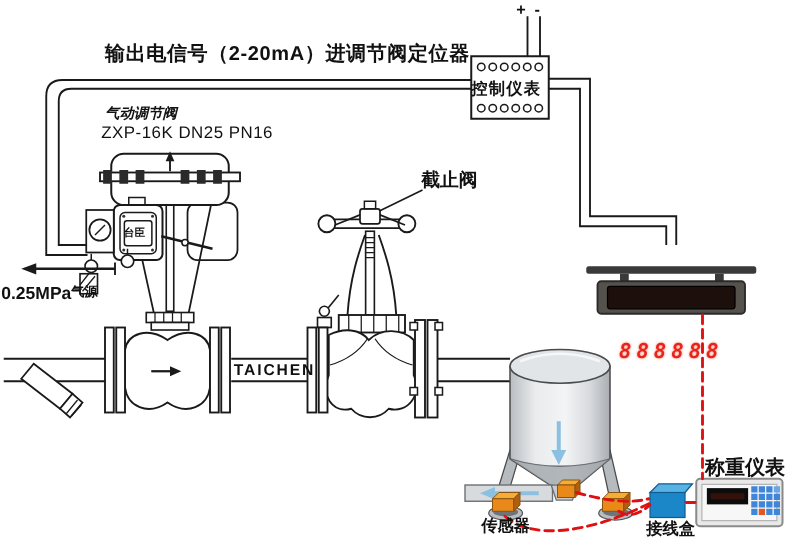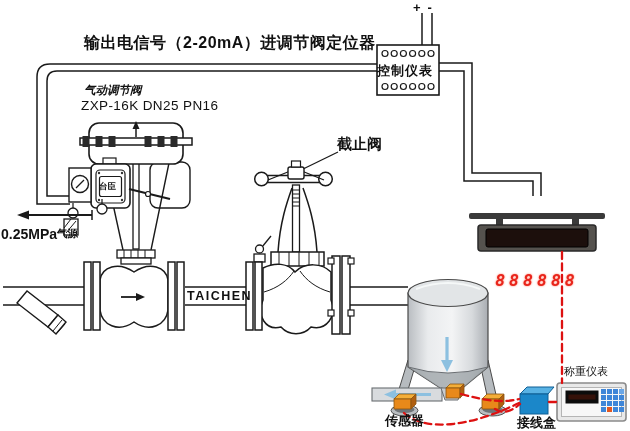--- a/index.html
+++ b/index.html
@@ -14,21 +14,21 @@
   .valve-model{left:81px;top:98px;font-size:13.5px;font-weight:400;letter-spacing:.4px;}
   .air{left:1px;top:226px;font-weight:bold;display:flex;align-items:flex-start;}
   .air .v{font-size:14px;} .air .u{font-size:10.5px;margin-top:1px;}
   .taichen{left:187px;top:289px;font-size:12.5px;font-weight:bold;letter-spacing:1.5px;}
   .stopvalve{left:337px;top:135px;font-size:15px;font-weight:bold;}
   .disp-label{left:486px;top:195px;font-size:15.5px;font-weight:bold;letter-spacing:.5px;}
   .digits{left:486px;top:229px;width:102px;height:18px;line-height:18px;text-align:center;
           font-family:"DejaVu Sans Mono",monospace;font-style:italic;font-weight:bold;
           font-size:16.5px;letter-spacing:4px;color:#e8251c;text-shadow:0 0 2px rgba(255,70,40,.75);margin-top:43px;}
   .jbox-label{left:517px;top:374px;font-size:13px;font-weight:bold;margin-top:40px;}
-  .weigh-label{left:564px;top:364px;font-size:11px;font-weight:normal;}
+  .weigh-label{left:564px;top:364px;font-size:16px;font-weight:bold;}
   .sensor-label{left:385px;top:412px;font-size:13px;font-weight:bold;}
   .brand{left:99px;top:179px;width:23px;height:15px;line-height:15px;
          font-size:8.5px;font-weight:bold;}
 </style>
 </head>
 <body>
 
 <div class="stage">
 
 <svg width="630" height="431" viewBox="0 0 630 431">

